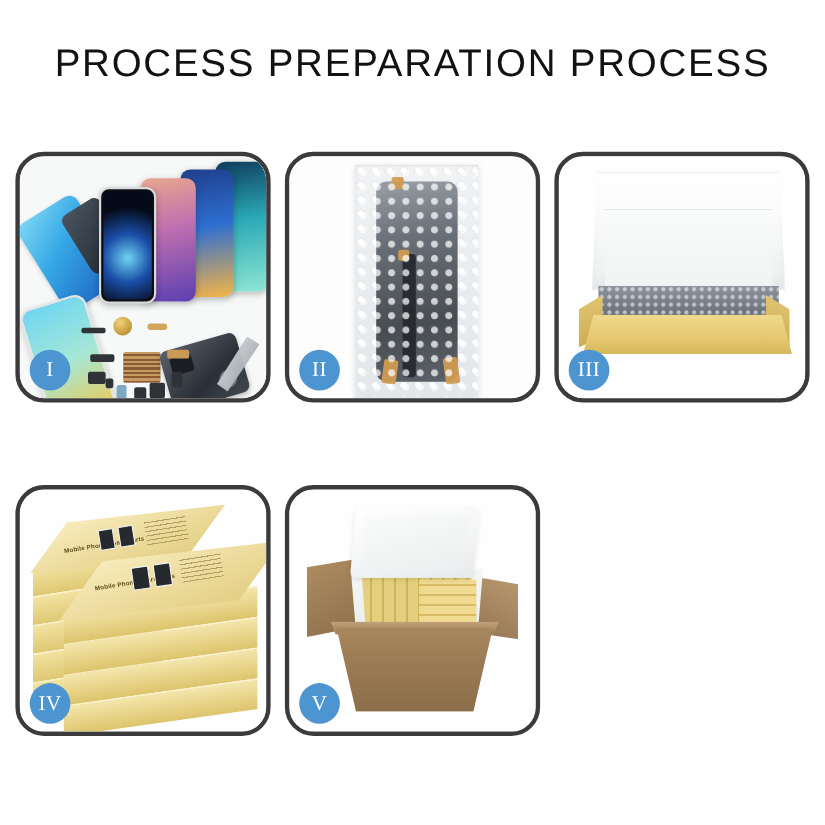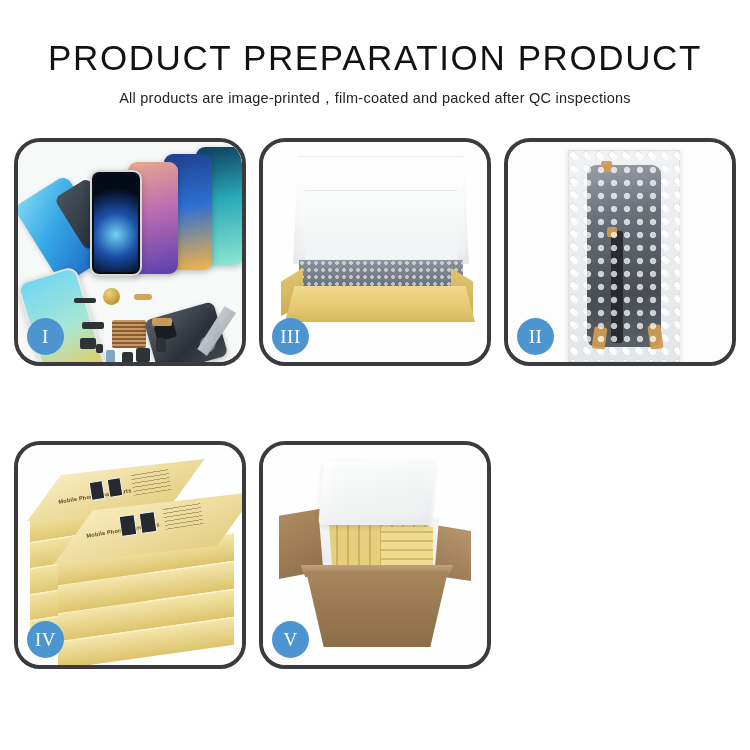--- a/index.html
+++ b/index.html
@@ -353,22 +353,21 @@
     position:absolute; left:44px; top:152px; width:14px; height:22px;
     background: rgba(120,95,66,.5); transform: skewY(18deg);
   }
 </style>
 </head>
 <body>
 
 <div id="page">
 
   <div class="header">
-    <div class="title">PRODUCT PREPARATION PRODUCT</div>
-    <div class="subtitle">All products are image-printed，film-coated and packed after QC inspections</div>
+    <div class="title">PROCESS PREPARATION PROCESS</div>
   </div>
 
   <div class="grid">
 
     <div class="panel p1">
       <div class="panel-inner">
         <div class="stage">
           <div class="screen-blue"></div>
           <div class="ph ph-d"></div>
           <div class="ph ph-c"></div>
@@ -389,51 +388,51 @@
           <div class="pt w7"></div>
           <div class="pt w8"></div>
           <div class="pt w9"></div>
           <div class="pt w10"></div>
           <div class="tweezer"></div>
         </div>
       </div>
       <div class="badge">I</div>
     </div>
 
-    <div class="panel p3">
-      <div class="panel-inner">
-        <div class="stage">
-          <div class="lid"></div>
-          <div class="lid-inner"></div>
-          <div class="foam"></div>
-          <div class="tray-left"></div>
-          <div class="tray-right"></div>
-          <div class="tray-front"></div>
-        </div>
-      </div>
-      <div class="badge">III</div>
-    </div>
-
     <div class="panel p2">
       <div class="panel-inner">
         <div class="stage">
           <div class="bag">
             <div class="lcd"></div>
             <div class="flex"></div>
             <div class="tape t1"></div>
             <div class="tape t2"></div>
             <div class="tape t3"></div>
             <div class="tape t4"></div>
           </div>
           <div class="bubbleveil"></div>
         </div>
       </div>
       <div class="badge">II</div>
     </div>
 
+    <div class="panel p3">
+      <div class="panel-inner">
+        <div class="stage">
+          <div class="lid"></div>
+          <div class="lid-inner"></div>
+          <div class="foam"></div>
+          <div class="tray-left"></div>
+          <div class="tray-right"></div>
+          <div class="tray-front"></div>
+        </div>
+      </div>
+      <div class="badge">III</div>
+    </div>
+
     <div class="panel p4">
       <div class="panel-inner">
         <div class="stage">
           <div class="stack">
 
             <div class="rear">
               <div class="slab" style="top:30px"></div>
               <div class="slab" style="top:56px"></div>
               <div class="slab" style="top:82px"></div>
               <div class="slab" style="top:108px"></div>

